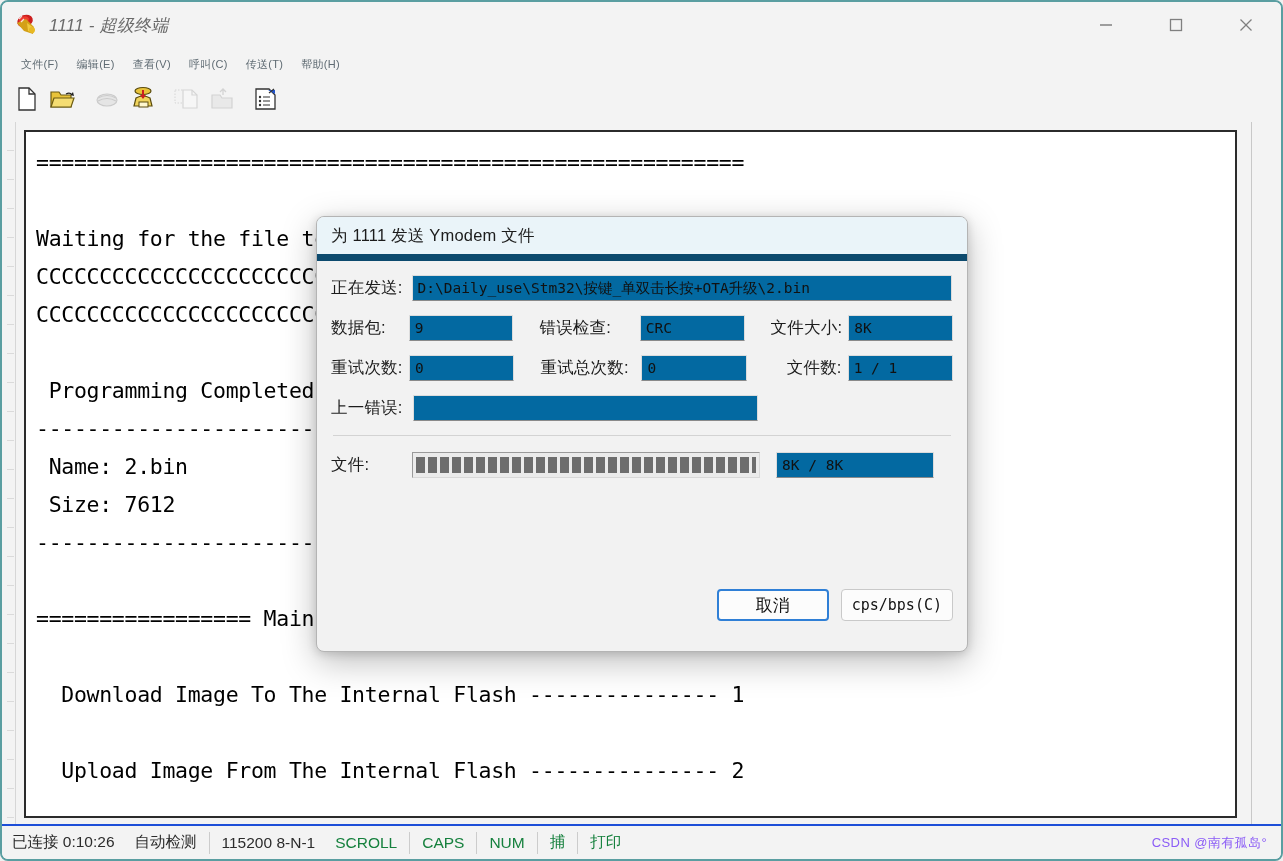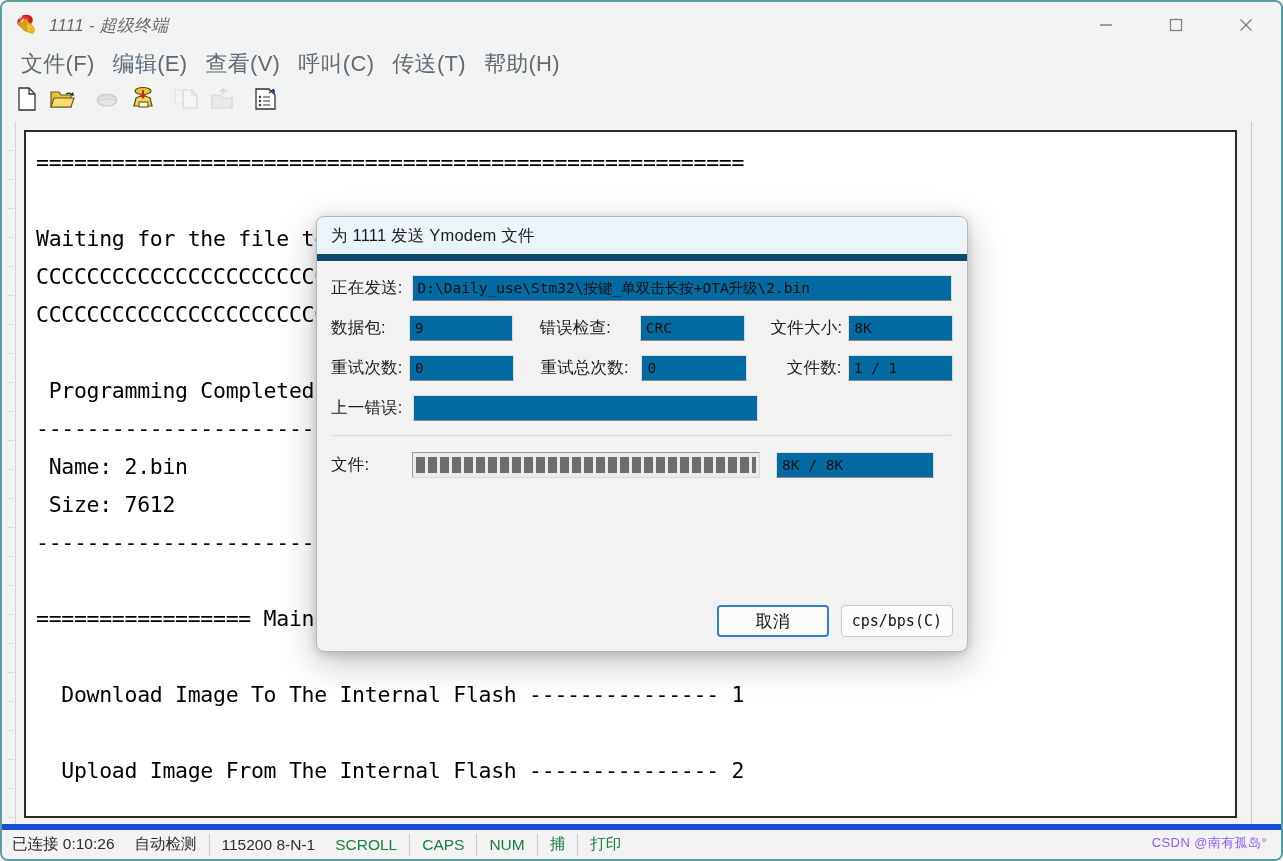--- a/index.html
+++ b/index.html
@@ -72,21 +72,21 @@
     position: absolute;
     left: 0; top: 46px;
     width: 100%;
     height: 32px;
     background: #f3f3f3;
     display: flex;
     align-items: center;
     padding-left: 10px;
   }
   .menu-item {
-    font-size: 22px;
+    font-size: 11px;
     color: #5f6b73;
     padding: 3px 9px;
     white-space: nowrap;
     letter-spacing: .3px;
   }
 
   
   .toolbar {
     position: absolute;
     left: 0; top: 78px;
@@ -151,21 +151,21 @@
     border-left: 1px solid #c8c8c8;
   }
 
   
   .statusbar {
     position: absolute;
     left: 0; bottom: 0;
     width: 100%;
     height: 35px;
     background: #f3f3f3;
-    border-top: 6px solid #1d4ed8;
+    border-top: 2px solid #1d4ed8;
     display: flex;
     align-items: center;
   }
   .sb-cell {
     font-size: 15.5px;
     color: #2c2c2c;
     padding: 0 10px;
     height: 24px;
     display: flex; align-items: center;
     white-space: nowrap;
@@ -268,21 +268,21 @@
                 #6d6d6d 0 9px, #ebebeb 9px 12px);
   }
   .pbar-text {
     width: 158px;
     margin-left: 16px;
     text-align: right;
   }
 
   .btn-row {
     position: absolute;
-    right: 14px; bottom: 14px;
+    right: 14px; bottom: 30px;
     display: flex;
     align-items: center;
   }
   .btn {
     height: 32px;
     min-width: 108px;
     background: #fcfcfc;
     border: 1px solid #c9c9c9;
     border-radius: 4px;
     display: flex; align-items: center; justify-content: center;

